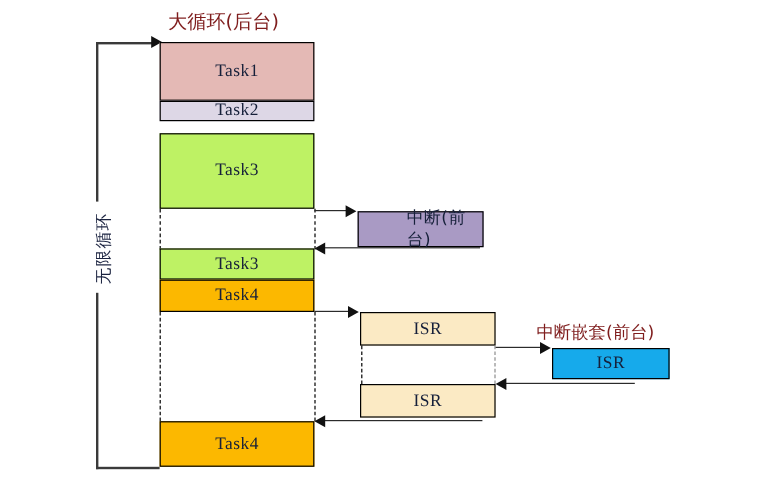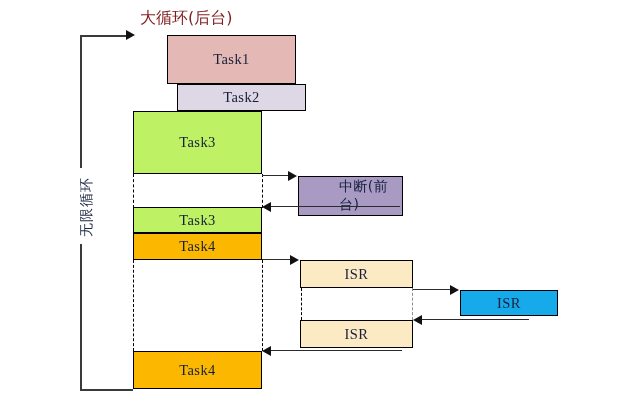--- a/index.html
+++ b/index.html
@@ -3,21 +3,21 @@
 <meta charset="utf-8">
 <style>
   html,body{margin:0;padding:0;background:#ffffff;}
   body{width:641px;height:405px;position:relative;overflow:hidden;
        font-family:"Liberation Serif","DejaVu Serif",serif;color:#1b1b2f;}
   #stage{position:absolute;left:0;top:0;width:641px;height:405px;}
 
   .box{position:absolute;box-sizing:border-box;border:1.4px solid #000;
        display:flex;align-items:center;justify-content:center;
        font-size:14.5px;letter-spacing:.4px;color:#16203a;}
-  .task1{background:#e4b9b5;margin-left:34px;}
+  .task1{background:#e4b9b5;}
   .task2{background:#ddd7e6;}
   .task3{background:#bef264;}
   .task4{background:#fcb800;}
   .isr{background:#fbeac4;border-color:#000;}
   .isr-blue{background:#16aaeb;}
   .irq{background:#a99ac4;}
 
   .lbl{position:absolute;font-size:15px;color:#7f1d1d;white-space:nowrap;}
   .lbl-cn{font-family:"DejaVu Sans","Liberation Sans",sans-serif;font-size:14.5px;}
 
@@ -46,54 +46,55 @@
 
   <div class="vline" style="left:80px;top:35px;height:356px;"></div>
   <div class="hline" style="left:80px;top:35px;width:48px;"></div>
   <div class="hline" style="left:80px;top:389px;width:53px;"></div>
   <div class="arr-head right" style="left:126px;top:30px;"></div>
 
   <div class="whitegap" style="left:70px;top:168px;width:22px;height:76px;"></div>
   <div class="vtext" style="left:49px;top:198px;width:76px;text-align:center;">无限循环</div>
 
   <div class="box task1" style="left:133px;top:35px;width:129px;height:49px;">Task1</div>
-  <div class="box task2" style="left:133px;top:84px;width:129px;height:27px;margin-left:44px;">Task2</div>
+  <div class="box task2" style="left:133px;top:84px;width:129px;height:17px;">Task2</div>
   <div class="box task3" style="left:133px;top:111px;width:129px;height:63px;">Task3</div>
 
   <div class="dash-v" style="left:133px;top:174px;height:34px;"></div>
   <div class="dash-v" style="left:262px;top:174px;height:34px;"></div>
 
   <div class="box task3" style="left:133px;top:207px;width:129px;height:26px;">Task3</div>
   <div class="box task4" style="left:133px;top:233px;width:129px;height:27px;">Task4</div>
 
   <div class="dash-v" style="left:133px;top:260px;height:91px;"></div>
   <div class="dash-v" style="left:262px;top:260px;height:91px;"></div>
 
   <div class="box task4" style="left:133px;top:351px;width:129px;height:38px;">Task4</div>
 
-  <div class="box irq lbl-cn" style="left:298px;top:176px;width:105px;height:40px;font-size:14px;padding-left:40px;">中断(前台)</div>
+  <div class="box irq lbl-cn" style="left:298px;top:176px;width:105px;height:30px;font-size:14px;padding-left:40px;">中断(前台)</div>
 
   <div class="arr-line" style="left:262px;top:175px;width:28px;"></div>
   <div class="arr-head right" style="left:288px;top:171px;"></div>
 
   <div class="arr-line" style="left:268px;top:206px;width:132px;"></div>
   <div class="arr-head left" style="left:262px;top:202px;"></div>
 
   <div class="box isr" style="left:300px;top:260px;width:113px;height:28px;">ISR</div>
   <div class="box isr" style="left:300px;top:320px;width:113px;height:28px;">ISR</div>
 
   <div class="dash-v" style="left:301px;top:288px;height:32px;"></div>
   <div class="dash-v-light" style="left:412px;top:288px;height:32px;"></div>
 
   <div class="arr-line" style="left:262px;top:259px;width:30px;"></div>
   <div class="arr-head right" style="left:290px;top:255px;"></div>
 
   <div class="arr-line" style="left:268px;top:350px;width:134px;"></div>
   <div class="arr-head left" style="left:262px;top:346px;"></div>
 
+  <div class="lbl lbl-cn" style="left:447px;top:268px;">中断嵌套(前台)</div>
   <div class="box isr-blue" style="left:460px;top:290px;width:98px;height:26px;">ISR</div>
 
   <div class="arr-line" style="left:413px;top:289px;width:38px;"></div>
   <div class="arr-head right" style="left:450px;top:285px;"></div>
 
   <div class="arr-line" style="left:419px;top:319px;width:110px;"></div>
   <div class="arr-head left" style="left:413px;top:315px;"></div>
 
 </div>
 

